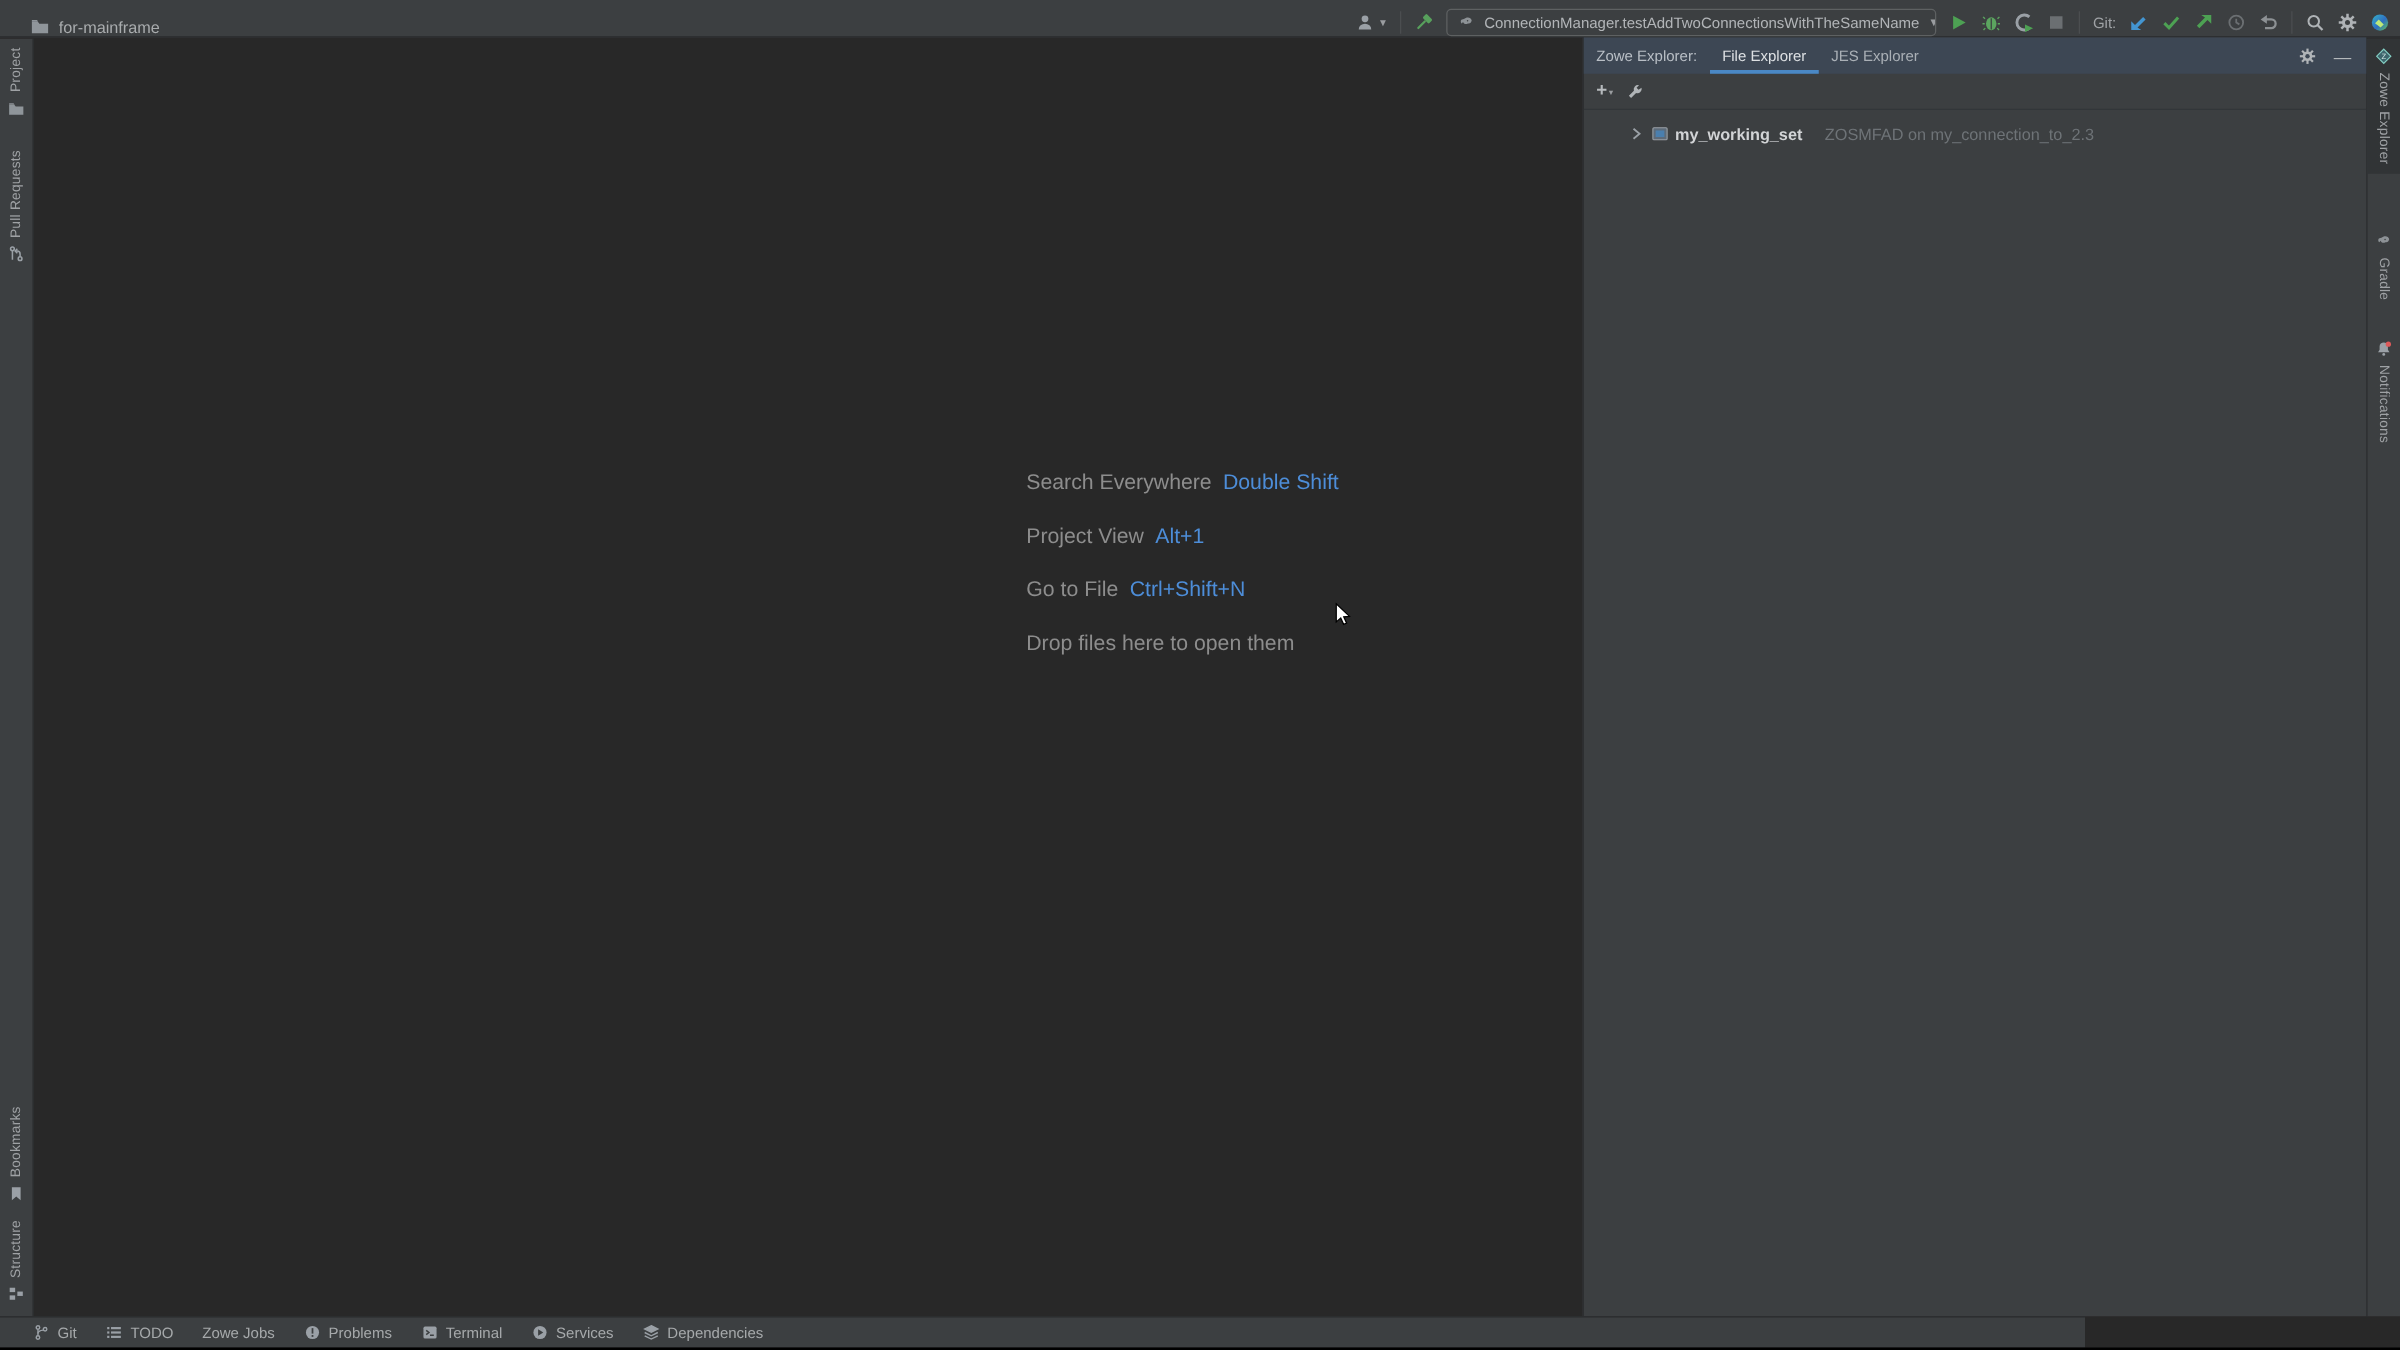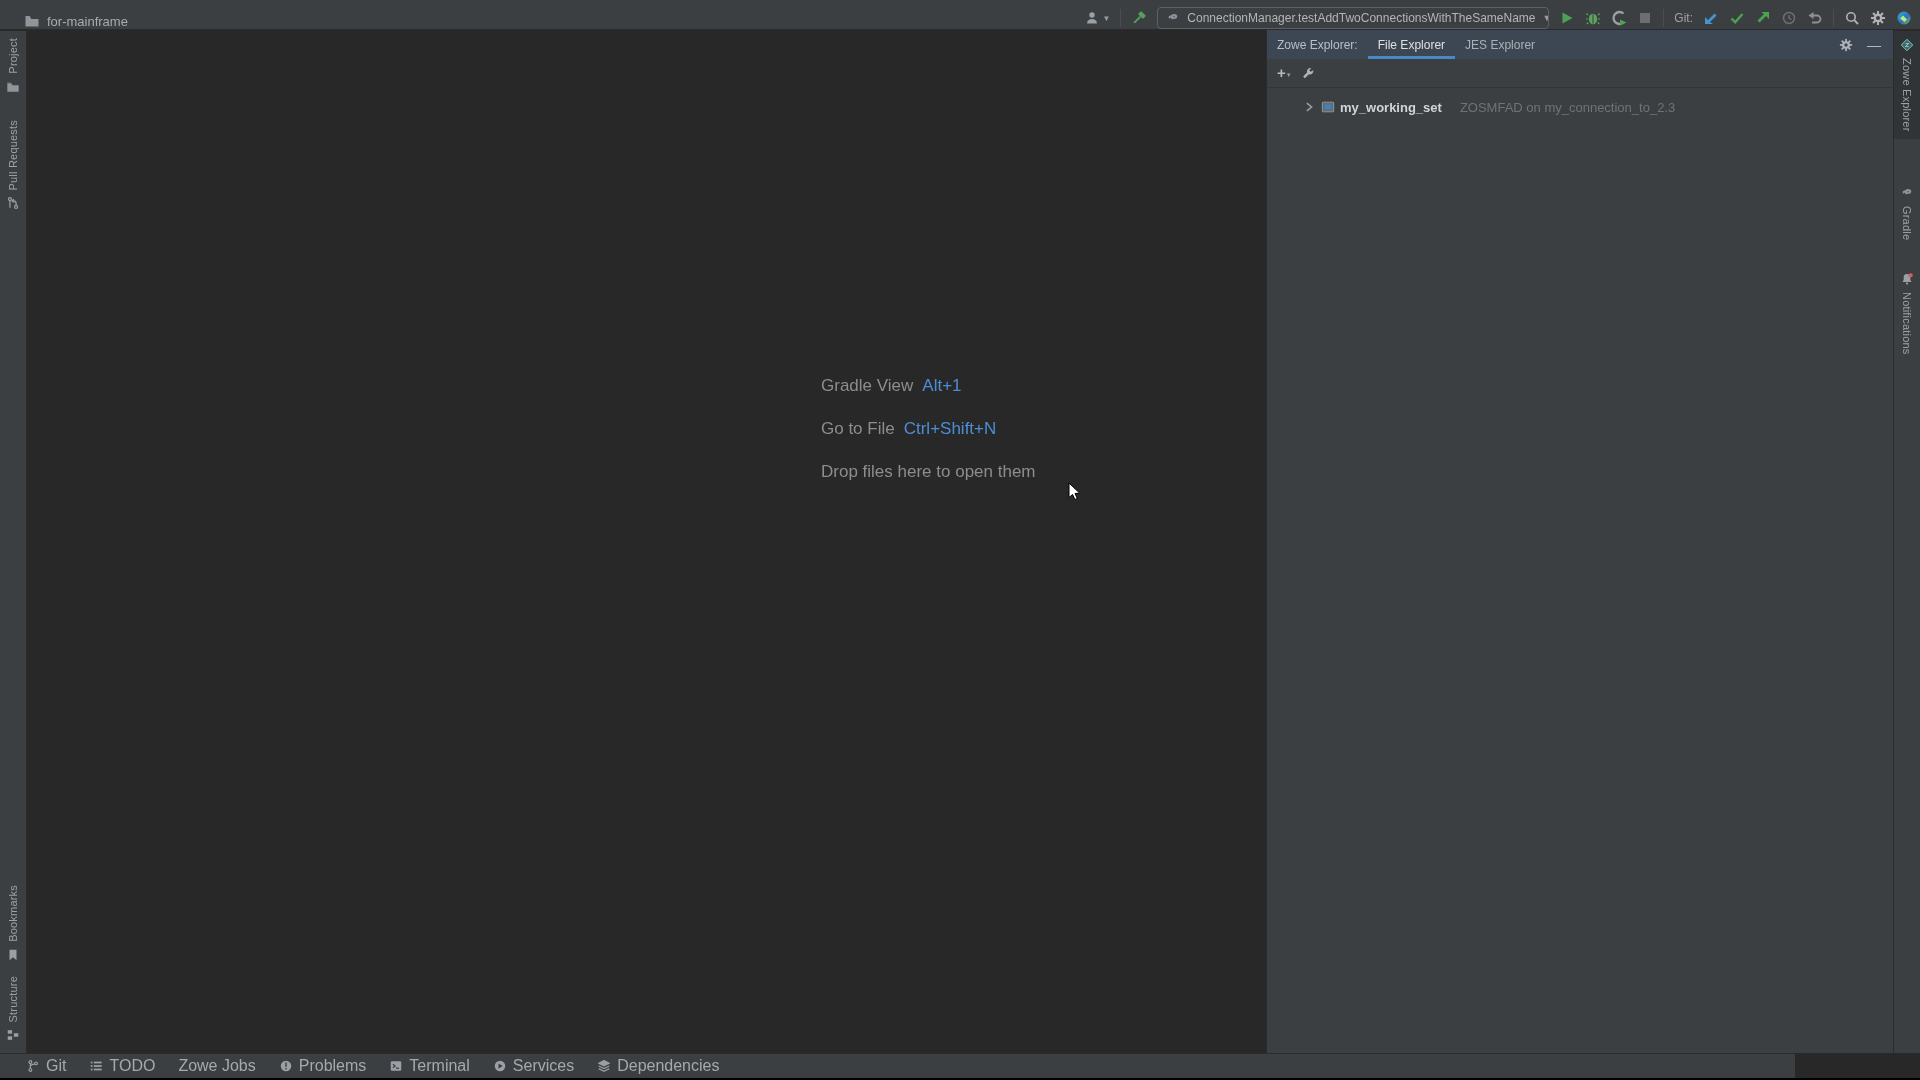--- a/index.html
+++ b/index.html
@@ -58,24 +58,24 @@
                    align-items:center; gap:15px; padding:0 10px; }
   .plus { color:#b6babd; font-size:15px; font-weight:bold; position:relative; line-height:14px; }
   .plus .mini-caret { position:absolute; right:-6px; bottom:-2px; font-size:6px; color:#9a9da0; }
   .tree { padding-top:8px;padding-left:28px; }
   .tree-row { height:22px; display:flex; align-items:center; gap:5px; padding-left:7px;
               font-size:13px; white-space:nowrap; }
   .tree-name { color:#d2d4d6; font-weight:bold; }
   .tree-detail { color:#6e7control377; color:#6e7377; margin-left:13px; }
 
   
-  .bottombar { position:absolute; left:0; bottom:2px; width:1795px; height:25px;
+  .bottombar { position:absolute; left:0; bottom:2px; width:1668px; height:25px;
                background:#3c3f41; border-top:1px solid #292b2d;
                display:flex; align-items:center; gap:23px; padding-left:26px;
-               font-size:16px; color:#a6a9ab; }
+               font-size:12px; color:#a6a9ab; }
   .bb-item { display:flex; align-items:center; gap:6px; }
   .blackstrip { position:absolute; left:0; bottom:0; width:1920px; height:2px; background:#000; }
 
   
   .cursor { position:absolute; left:1068px; top:482px; width:14px; height:20px; }
 </style>
 </head>
 <body>
 
 <div class="app">
@@ -286,21 +286,25 @@
             <circle cx="12.2" cy="3.8" r="2.4" fill="#dd5a5a"></circle>
           </svg>
       </span>
       <span class="vtab-label">Notifications</span>
     </div>
   </div>
 
   <div class="editor"></div>
   <div class="hints">
     <div class="hint-row">
-      <span class="hint-label">Gradle View</span>
+      <span class="hint-label">Search Everywhere</span>
+      <span class="hint-key">Double Shift</span>
+    </div>
+    <div class="hint-row">
+      <span class="hint-label">Project View</span>
       <span class="hint-key">Alt+1</span>
     </div>
     <div class="hint-row">
       <span class="hint-label">Go to File</span>
       <span class="hint-key">Ctrl+Shift+N</span>
     </div>
     <div class="hint-row">
       <span class="hint-label">Drop files here to open them</span>
     </div>
   </div>

